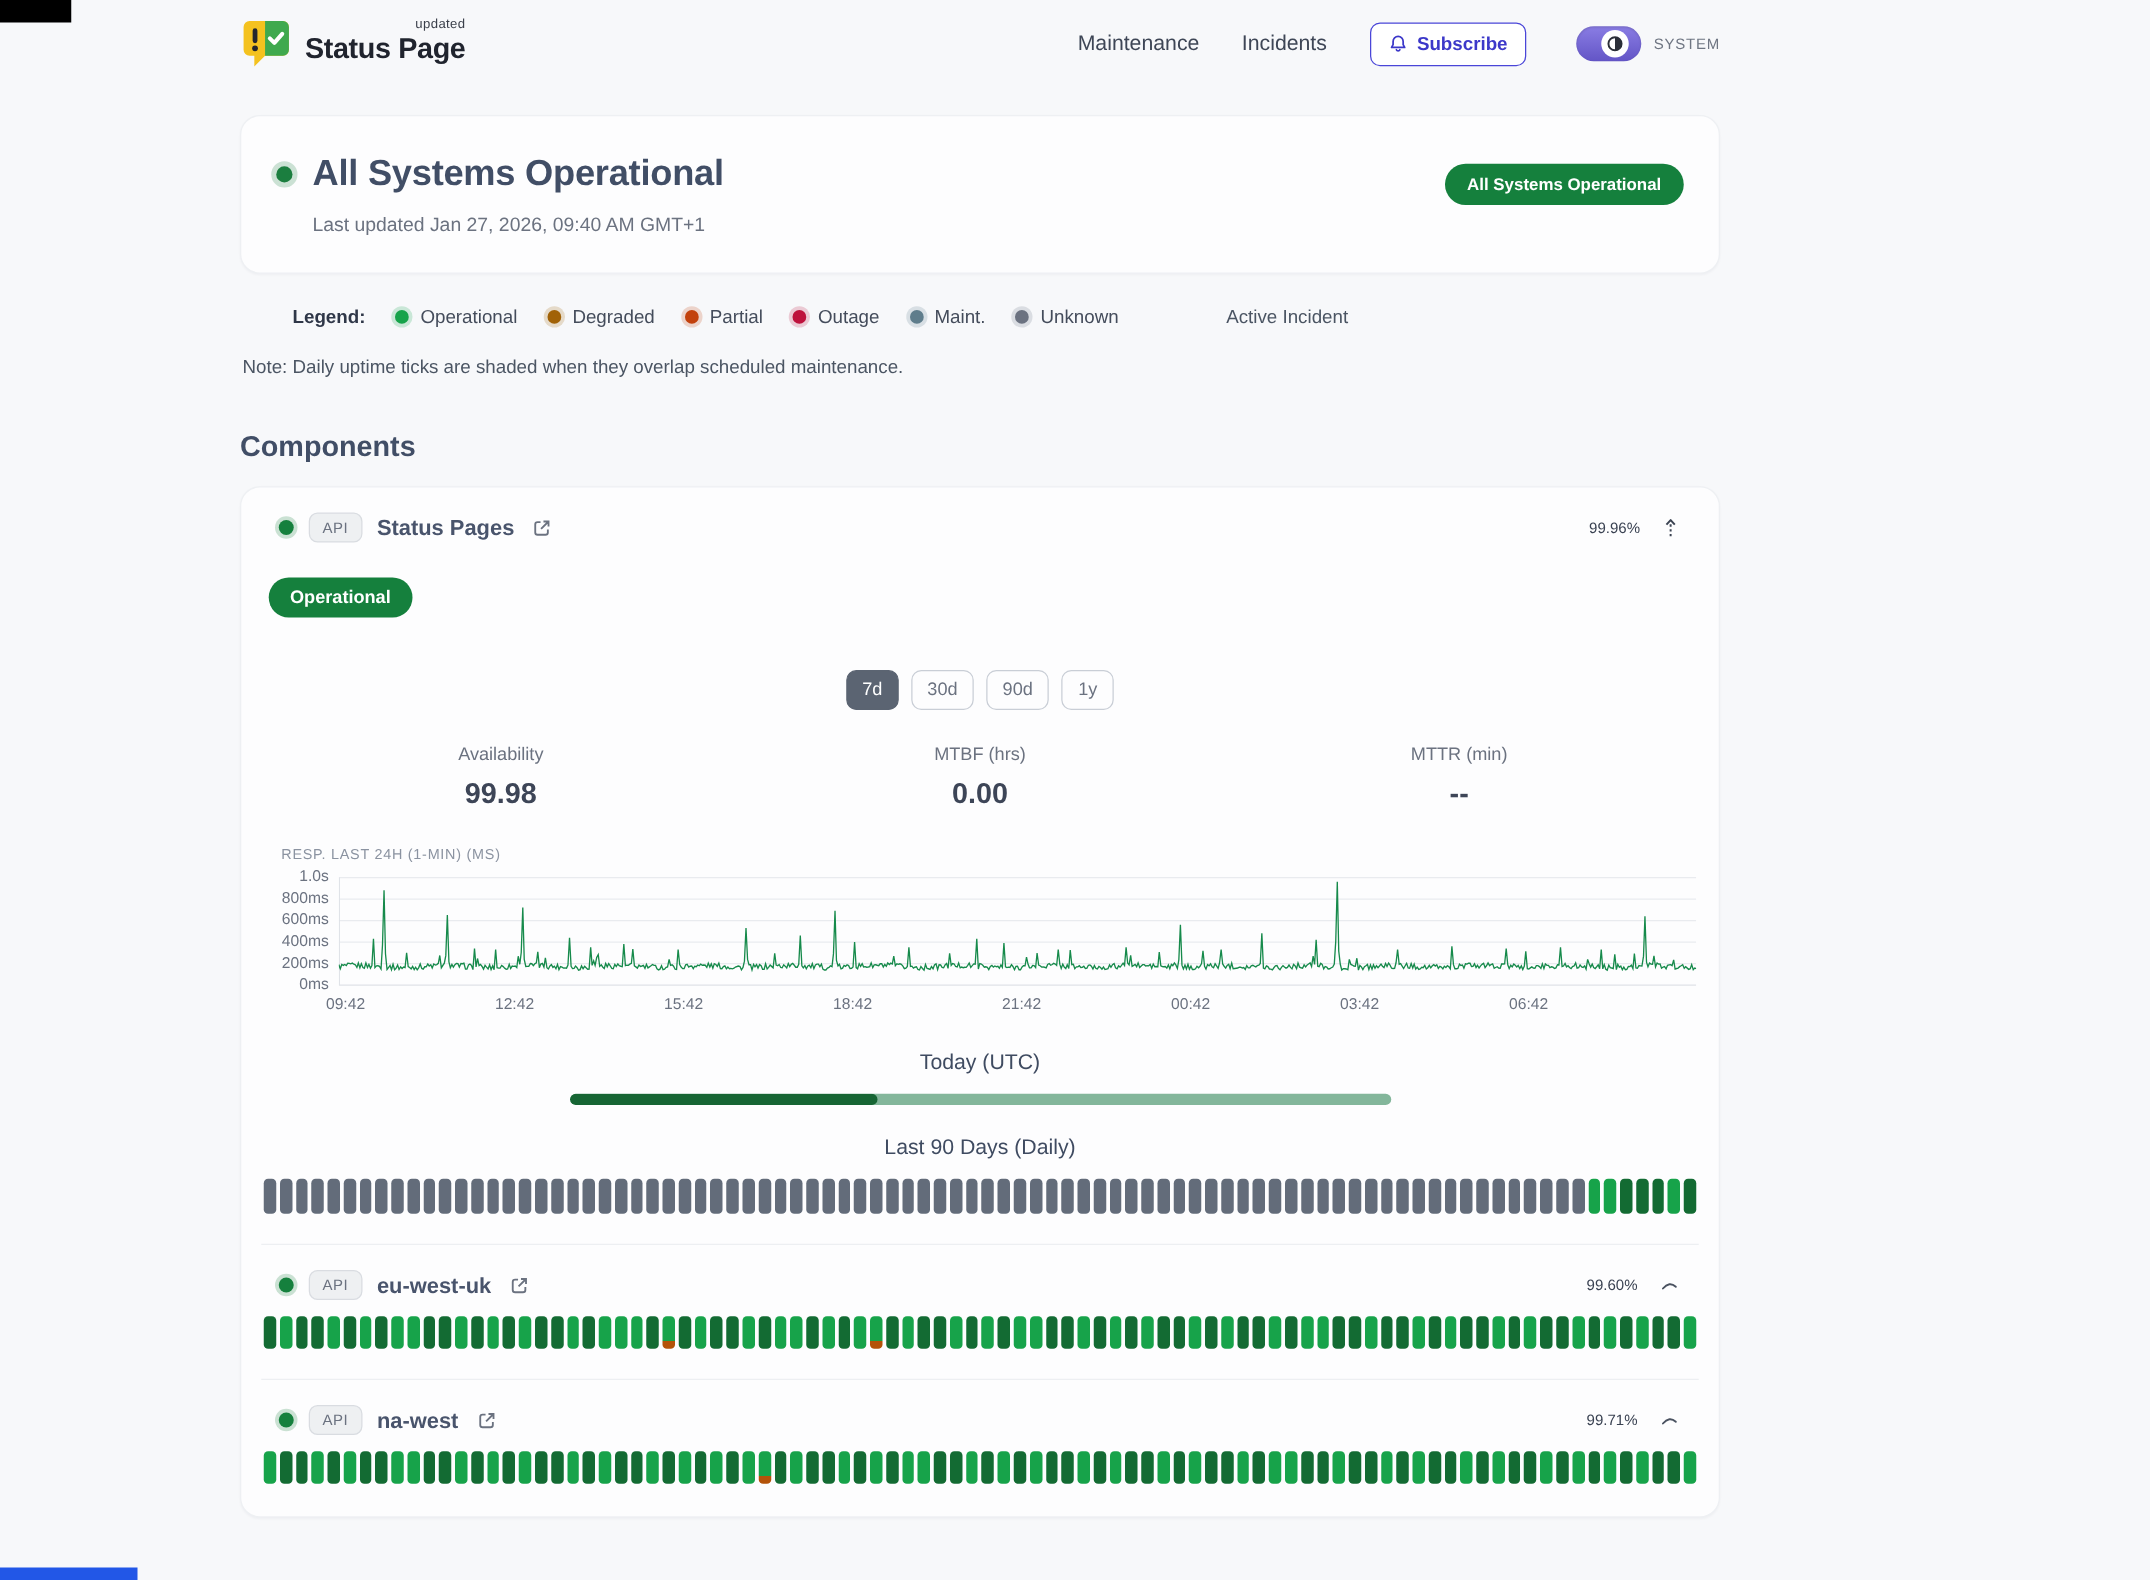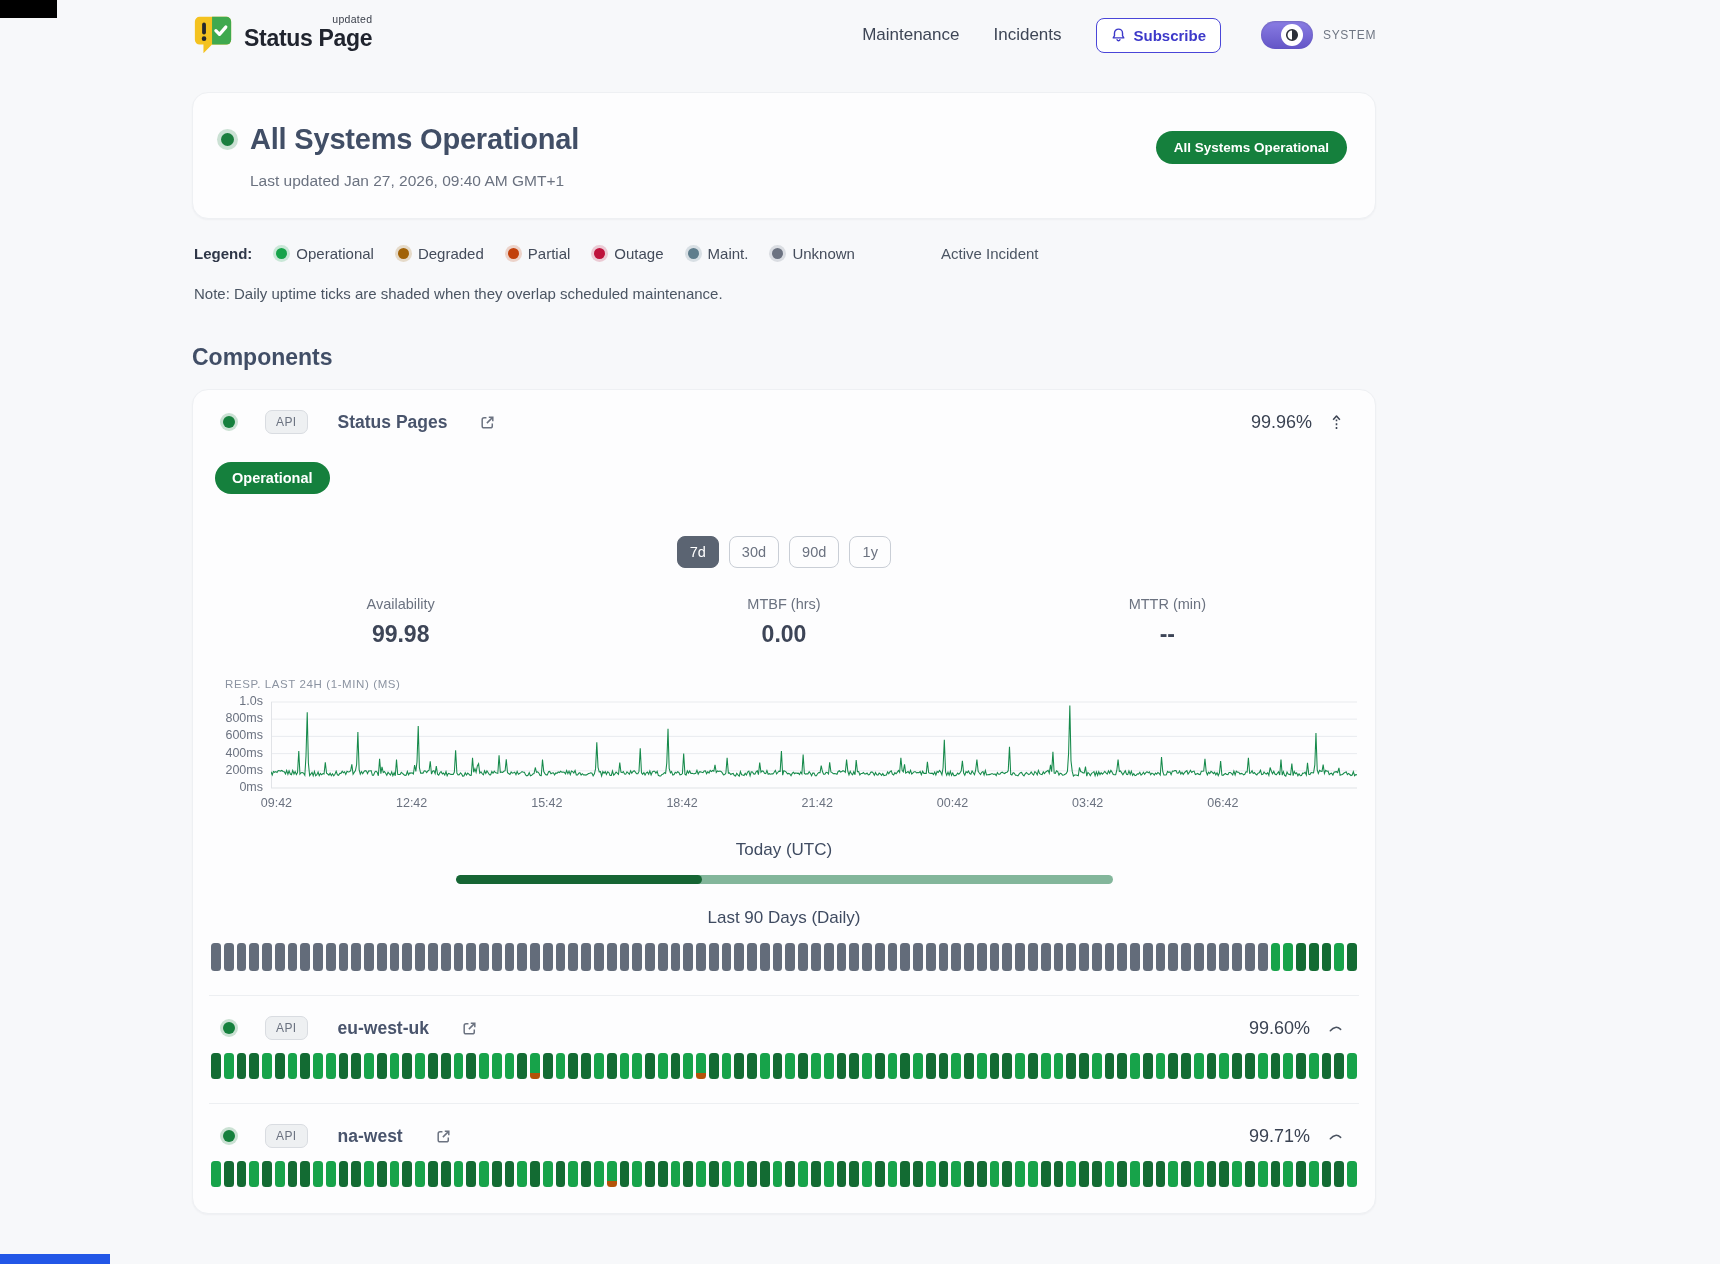--- a/index.html
+++ b/index.html
@@ -36,38 +36,38 @@
   .hero-left {}
   .hero-title-row { display:flex; align-items:center; gap:16px; }
   .dot { border-radius:50%; display:inline-block; }
   .hero-dot { width:13px; height:13px; background:#1b7e3f; box-shadow:0 0 0 4px rgba(27,126,63,.22); }
   .hero-title { font-size:29px; font-weight:600; color:#414e66; letter-spacing:-0.2px; }
   .hero-sub { margin:16px 0 0 29px; font-size:15.5px; color:#6b7280; }
   .hero-badge { background:#15803d; color:#fff; font-weight:700; font-size:13.5px; padding:9px 18px; border-radius:17px; margin-top:8px; }
 
   
   .legend-row { margin-top:26px; padding-left:2px; display:flex; align-items:center; gap:24px; font-size:15px; color:#444c5b; }
-  .legend-title { font-weight:700; color:#2f3748; }
+  .legend-title { font-weight:700; color:#2f3748;margin-left:40px; }
   .lg-item { display:flex; align-items:center; gap:9px; }
   .dot-ring { width:11px; height:11px; border-radius:50%; display:inline-block; }
   .active-incident { margin-left:62px; color:#4b5563; }
   .note { margin-top:23px; padding-left:2px; font-size:15px; color:#4b5563; }
 
   
   .components-heading { margin-top:42px; font-size:23px; font-weight:600; color:#414e66; }
   .components-card { margin-top:18px; padding:20px 16px 26px; }
 
-  .comp-header { display:flex; align-items:center; gap:30px; padding:0 14px; }
+  .comp-header { display:flex; align-items:center; gap:12px; padding:0 14px; }
   .dot-sm { width:12px; height:12px; background:#15803d; box-shadow:0 0 0 3px rgba(21,128,61,.22); }
   .api-badge { background:#eef0f2; border:1px solid #d9dce1; color:#6b7280; font-size:12px; letter-spacing:0.4px;
     border-radius:7px; padding:4px 10px; }
   .comp-name { font-size:17.5px; font-weight:700; color:#49546c; }
   .ext-icon { display:inline-flex; margin-left:2px; }
   .comp-right { margin-left:auto; display:flex; align-items:center; gap:16px; }
-  .pct { font-size:18px; color:#3a4252; }
+  .pct { font-size:12px; color:#3a4252; }
   .icon-btn { background:none; border:none; cursor:pointer; display:flex; align-items:center; padding:2px; }
 
   .status-badge { display:inline-block; margin:28px 0 0 6px; background:#15803d; color:#fff; font-weight:700;
     font-size:14.5px; padding:8px 17px; border-radius:17px; }
 
   .ranges { margin-top:42px; display:flex; justify-content:center; gap:10px; }
   .range-btn { font-family:inherit; font-size:14.5px; padding:7px 12px; min-width:42px; border-radius:8px;
     border:1.5px solid #c9ced6; background:#fdfdfe; color:#6b7280; cursor:pointer; }
   .range-btn.active { background:#5b6472; border-color:#5b6472; color:#fff; }
 

